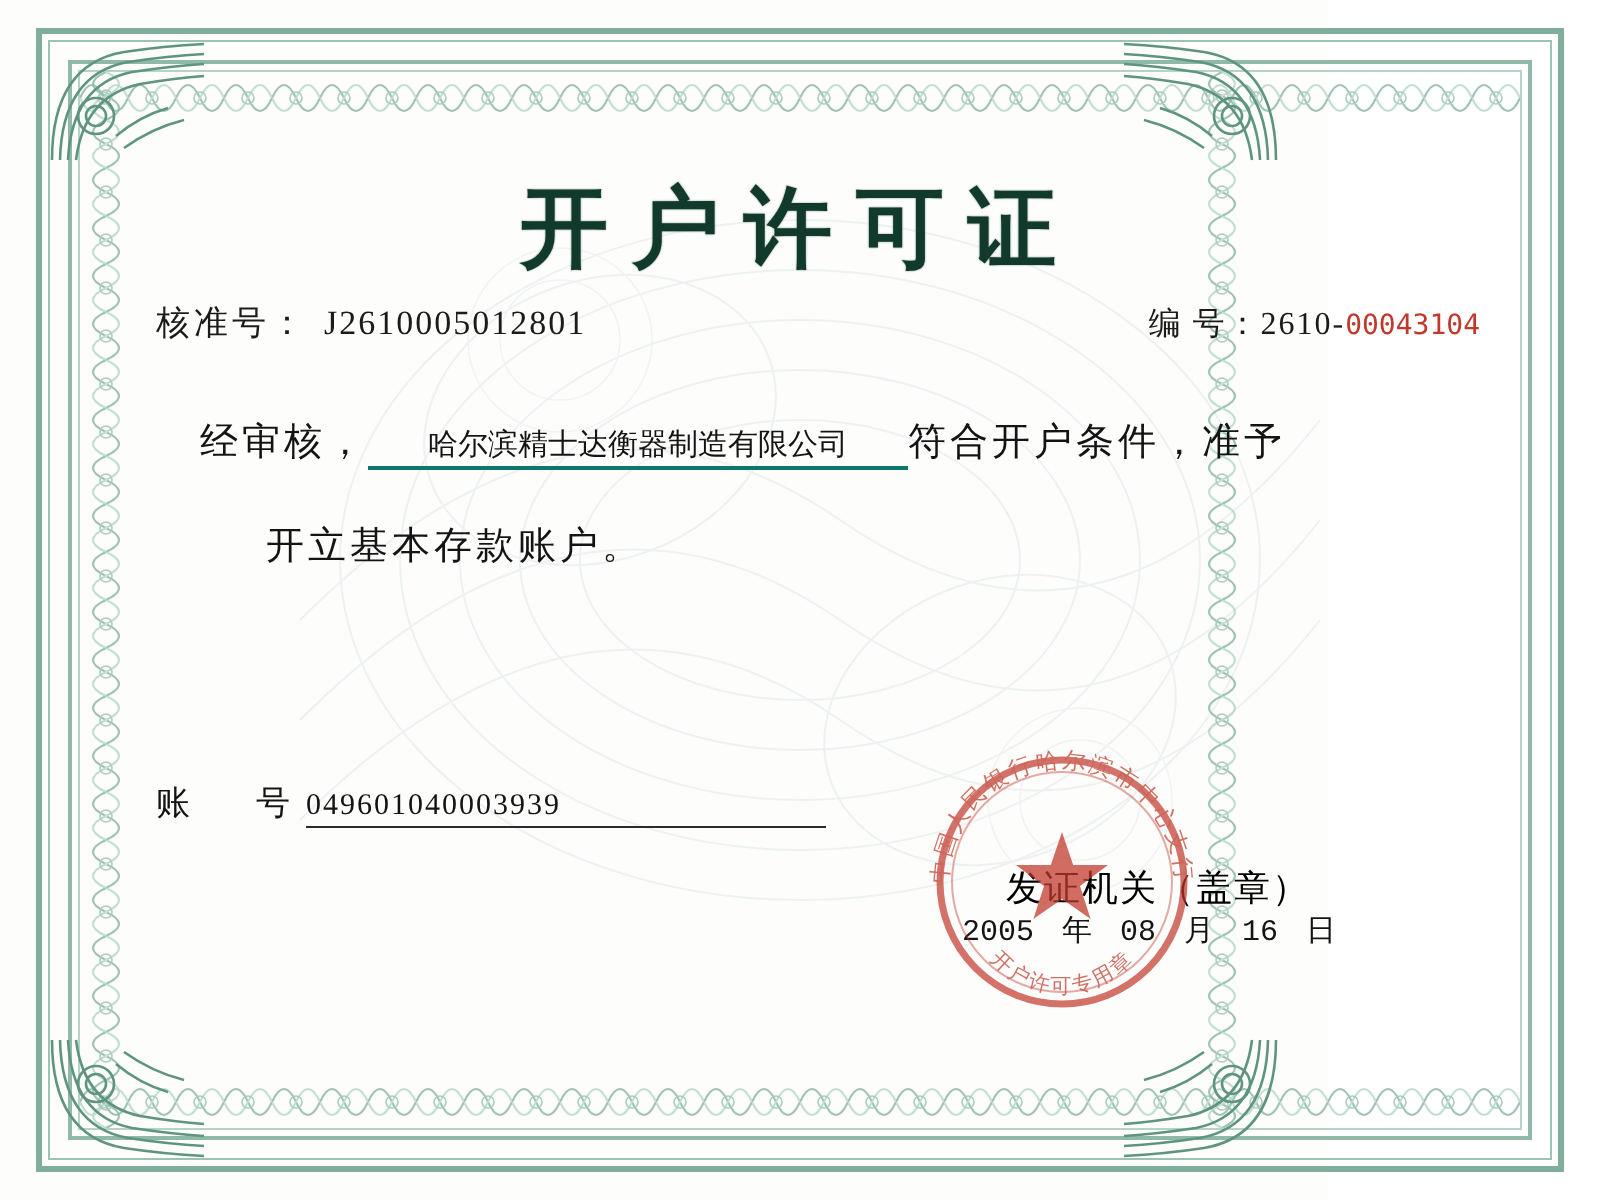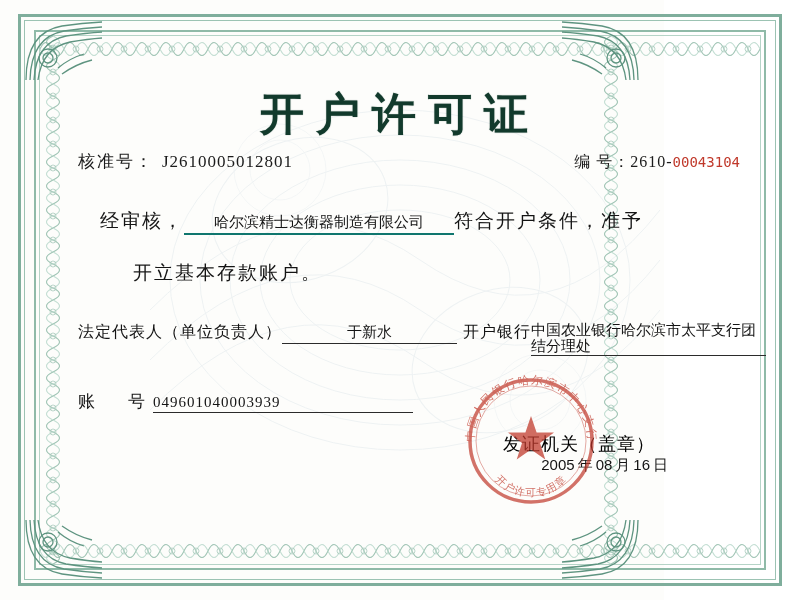--- a/index.html
+++ b/index.html
@@ -217,21 +217,21 @@
     letter-spacing: 1px;
     white-space: nowrap;
   }
   .issue-date {
     position: absolute;
     right: 72px; top: 396px;
     font-size: 15px;
     color: #141414;
     white-space: nowrap;
   }
-  .issue-date .d { font-family: Liberation Sans, sans-serif; margin: 0 3px; }
+  .issue-date .d { font-family: Liberation Mono, monospace; margin: 0 14px; }
 
   
   .seal {
     position: absolute;
     left: 456px;
     top: 366px;
     width: 150px;
     height: 150px;
     pointer-events: none;
     opacity: .78;
@@ -363,23 +363,20 @@
     <div class="row-number">
       <span class="num-prefix">编 号：</span><span class="num-prefix">2610-</span><span class="num-red">00043104</span>
     </div>
 
     <div class="para1">
       <span class="seg">经审核，</span><span class="fill-company">哈尔滨精士达衡器制造有限公司</span><span class="seg">符合开户条件，准予</span>
     </div>
 
     <div class="para2">开立基本存款账户。</div>
 
-    <div class="row-legal">
-      <span class="legal-label">法定代表人（单位负责人）</span><span class="fill-legal">于新水</span><span class="bank-label">开户银行</span><span class="fill-bank">中国农业银行哈尔滨市太平支行团结分理处</span>
-    </div>
 
     <div class="row-account">
       <span class="acct-label">账　号</span><span class="fill-account">049601040003939</span>
     </div>
 
     <div class="issuer">发证机关（盖章）</div>
 
     <div class="issue-date">
       <span class="d">2005</span><span>年</span><span class="d">08</span><span>月</span><span class="d">16</span><span>日</span>
     </div>

